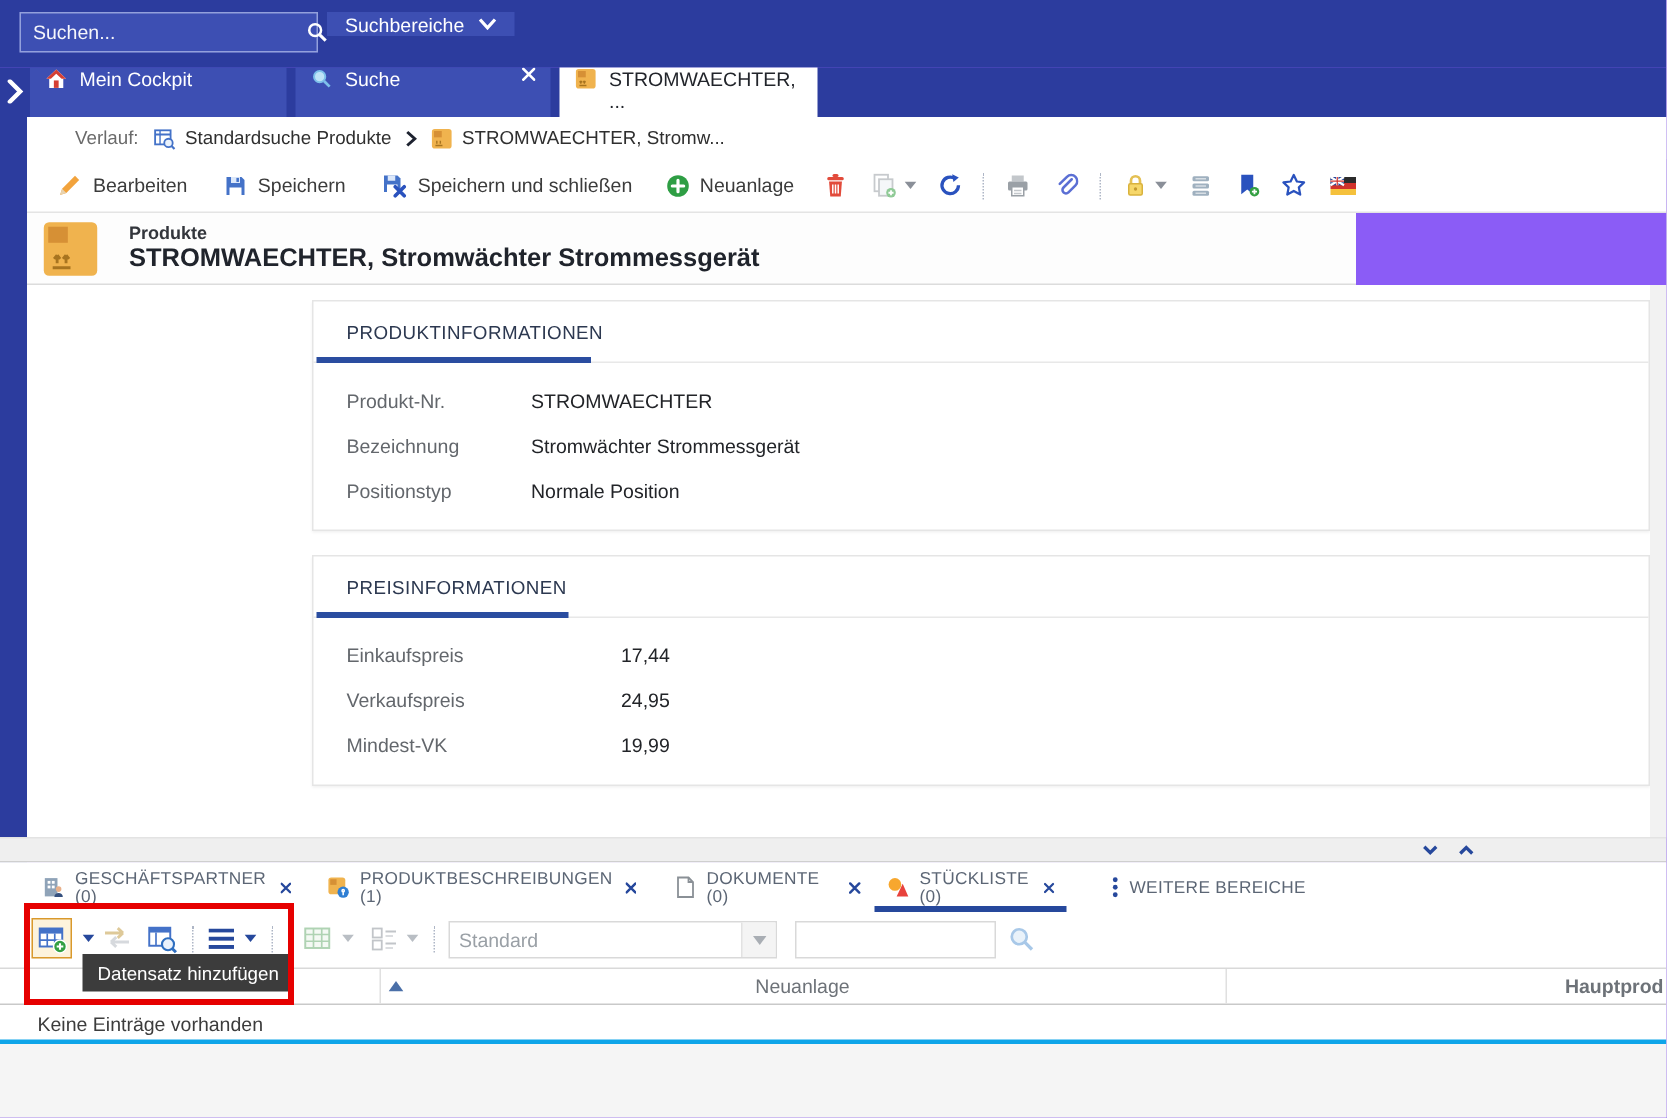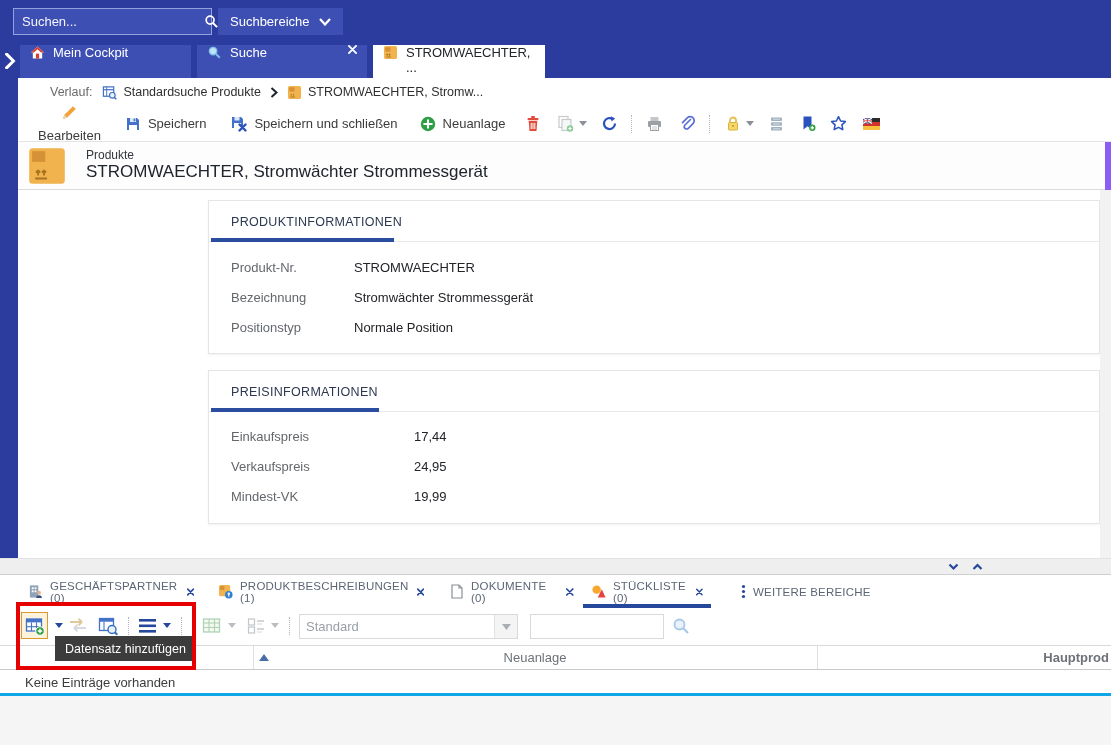--- a/index.html
+++ b/index.html
@@ -8,21 +8,21 @@
   .abs{position:absolute;}
   svg{display:block;}
 
   
   .topbar{position:absolute;left:0;top:0;width:1111px;height:45px;background:#2c3c9e;}
   .searchbox{position:absolute;left:13px;top:8px;width:199px;height:27px;background:#3d4fb3;
              border:1px solid #93a0dc;box-sizing:border-box;display:flex;align-items:center;}
   .searchbox input{flex:1;background:transparent;border:none;outline:none;color:#fff;
              font-size:13px;padding:0 6px 0 8px;font-family:inherit;}
   .searchbox input::placeholder{color:rgba(255,255,255,.95);opacity:1;}
-  .scopebtn{position:absolute;left:218px;top:8px;height:27px;padding:0 12px;background:#3d4fb3;
+  .scopebtn{position:absolute;left:218px;top:8px;height:16px;padding:0 12px;background:#3d4fb3;
             display:flex;align-items:center;gap:9px;color:#fff;font-size:13px;cursor:pointer;}
 
   
   .tabrow{position:absolute;left:0;top:45px;width:1111px;height:33px;background:#2c3c9e;}
   .tabrow .tab{position:absolute;top:0;height:33px;display:flex;align-items:flex-start;gap:8px;
                padding:0 10px;box-sizing:border-box;font-size:13px;color:#fff;background:#3d4fb3;cursor:pointer;}
   .tabrow .tab .xicon{margin-left:auto;color:#fff;}
   .tabrow .tab.active{background:#fff;color:#22252b;}
   .tabrow .tab.active .xicon{color:#333;}
   .xicon{width:9px;height:9px;cursor:pointer;}
@@ -40,22 +40,22 @@
   
   .toolbar{position:absolute;left:18px;top:106px;width:1093px;height:36px;background:#fff;
            border-bottom:1px solid #e4e4e4;box-sizing:border-box;display:flex;align-items:center;
            padding-left:20px;font-size:13px;color:#3b3b3b;}
   .tbtn{display:flex;align-items:center;gap:7px;cursor:pointer;white-space:nowrap;}
   .tico{cursor:pointer;}
   .tsep{width:1px;height:18px;border-left:1px dotted #aeb6c6;}
   .ddv{color:#8a8f98;}
 
   
-  .rec-header{position:absolute;left:18px;top:142px;width:1087px;height:48px;background:#fdfdfd;
-              border-bottom:1px solid #dcdcdc;box-sizing:border-box;}
+  .rec-header{position:absolute;left:18px;top:142px;width:886px;height:48px;background:#fdfdfd;
+              border-bottom:1px solid #dcdcdc;box-sizing:border-box;font-weight:bold;}
   .rec-type{position:absolute;left:68px;top:6px;font-size:12px;color:#33363c;}
   .rec-title{position:absolute;left:68px;top:20px;font-size:17px;color:#20242c;}
 
   
   .content{position:absolute;left:18px;top:190px;width:1093px;height:368px;background:#fff;}
   .right-gutter{position:absolute;left:1100px;top:190px;width:11px;height:368px;background:#f2f2f2;}
   .card{position:absolute;left:190px;width:892px;height:154px;background:#fff;
         border:1px solid #e5e5e5;box-sizing:border-box;box-shadow:0 1px 2px rgba(0,0,0,.06);}
   .card .sec-title{position:absolute;left:22px;top:14px;font-size:12.5px;letter-spacing:.3px;color:#2c3850;}
   .card .sec-line{position:absolute;left:0;top:40px;width:100%;height:1px;background:#e8e8e8;}
@@ -205,21 +205,21 @@
             <rect x="1" y="1" width="14" height="14" rx="2" fill="#f0b34e"></rect>
             <rect x="2.5" y="2.5" width="5.5" height="4.5" fill="#d69035"></rect>
             <path d="M3.5 12.8 H8.5 M4.5 11.5 V9.5 M7 11.5 V9.5" stroke="#a8741f" stroke-width="1"></path>
           </svg>
       </span>
       <span>STROMWAECHTER, Stromw...</span>
     </span>
   </div>
 
   <div class="toolbar">
-    <div class="tbtn" style="margin-right:24px;flex-direction:column;">
+    <div class="tbtn" style="margin-right:24px;">
       <span>
         <svg width="17" height="17" viewBox="0 0 17 17">
             <path d="M2 15 L3.4 10.8 L12 2.2 L14.8 5 L6.2 13.6 Z" fill="#f2a33c"></path>
             <path d="M2 15 L3.4 10.8 L6.2 13.6 Z" fill="#e8d3b0"></path>
           </svg>
       </span>
       <span>Bearbeiten</span>
     </div>
     <div class="tbtn" style="margin-right:24px;">
       <span>

